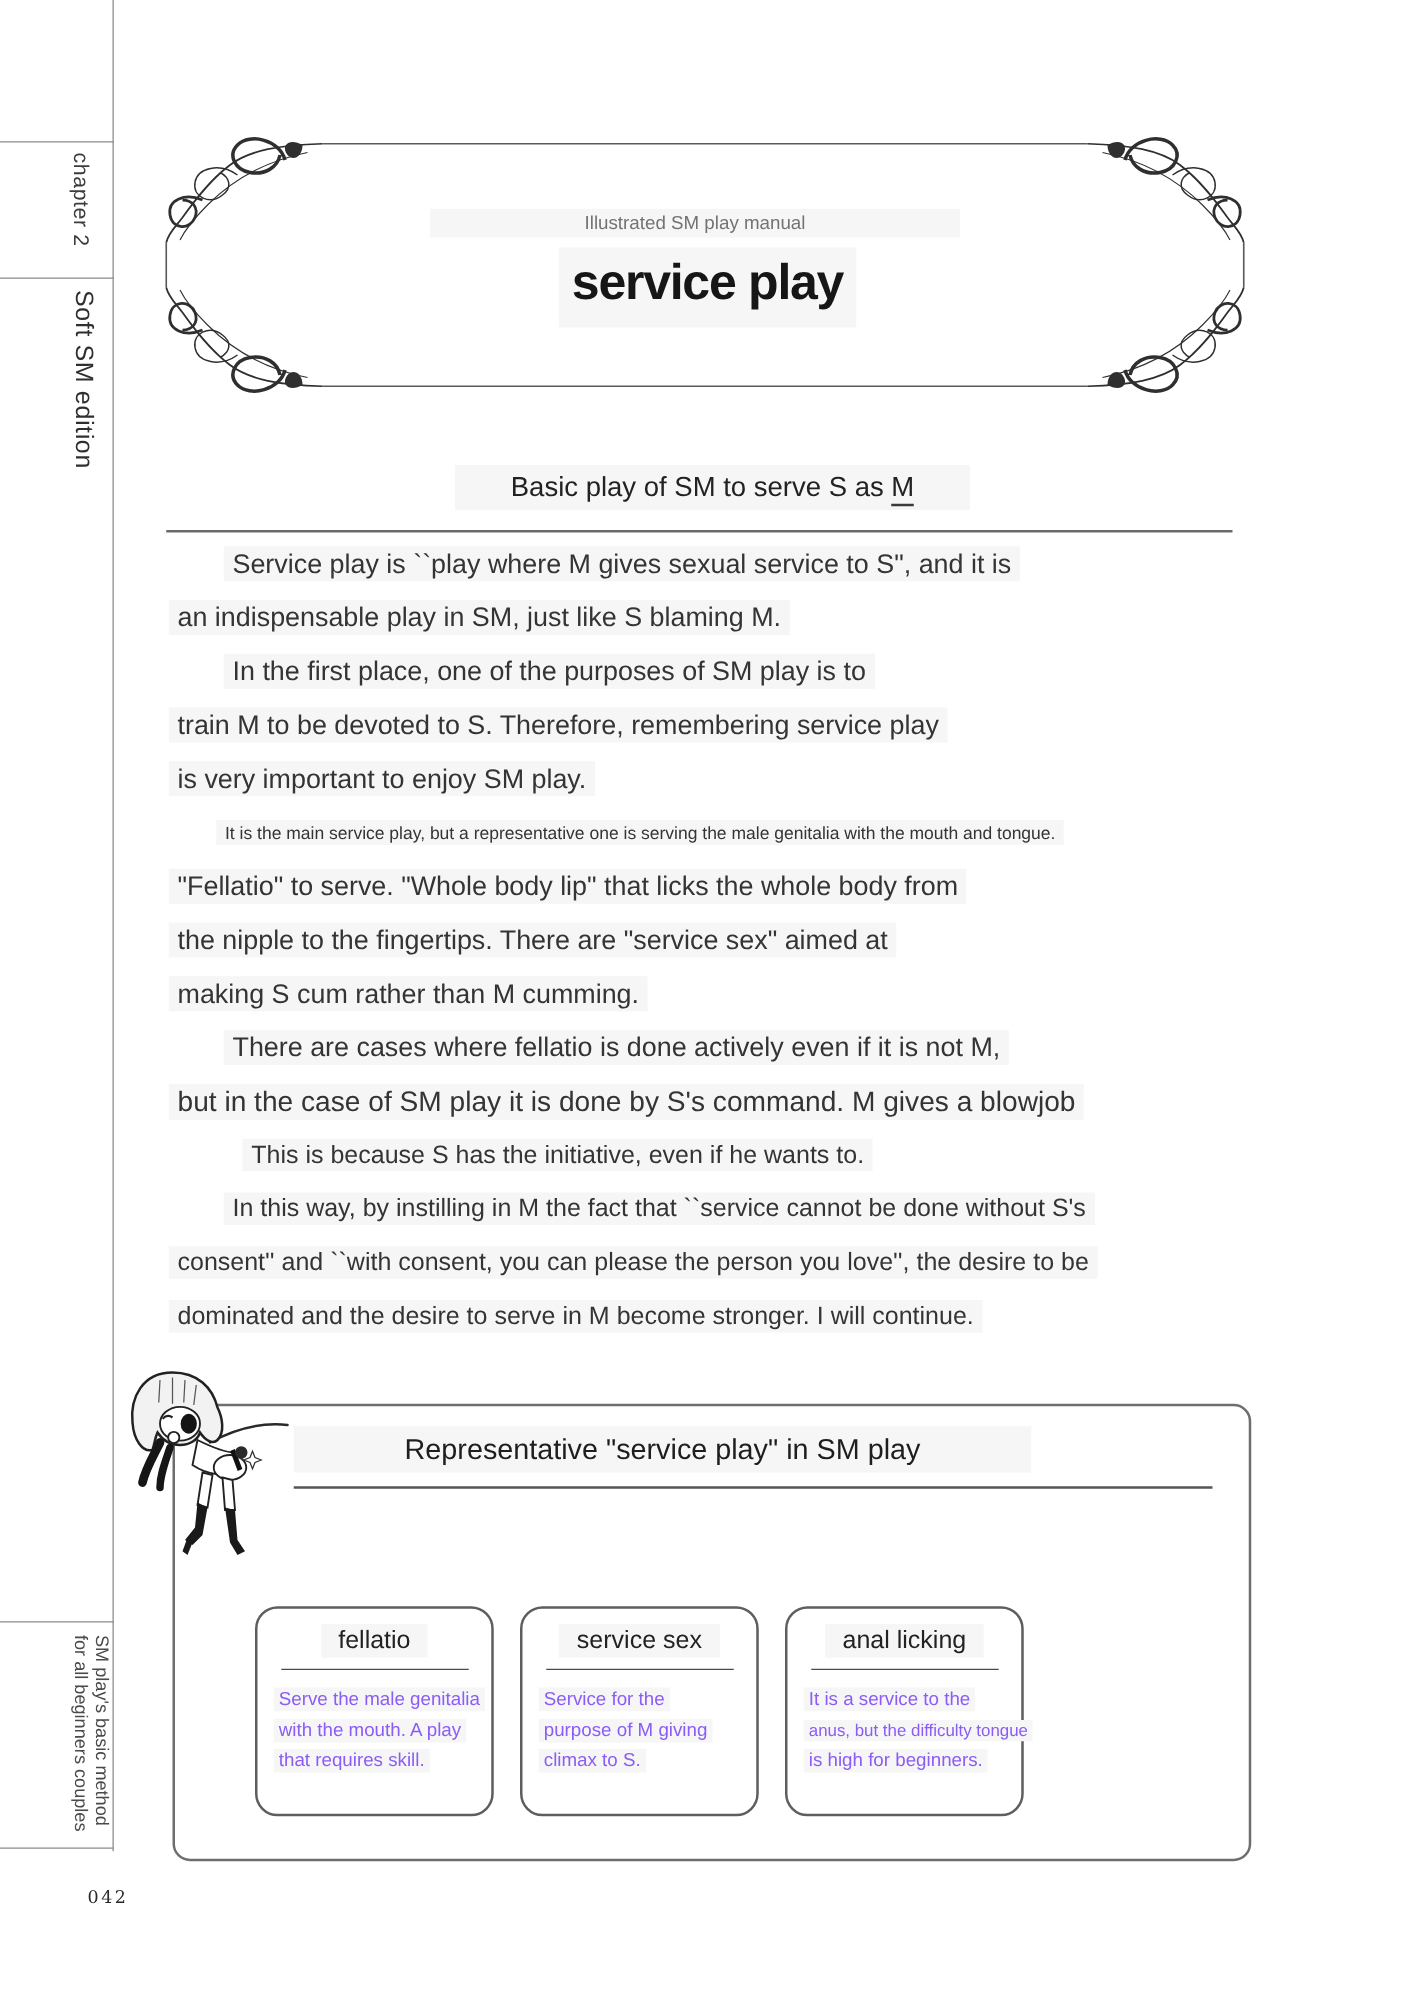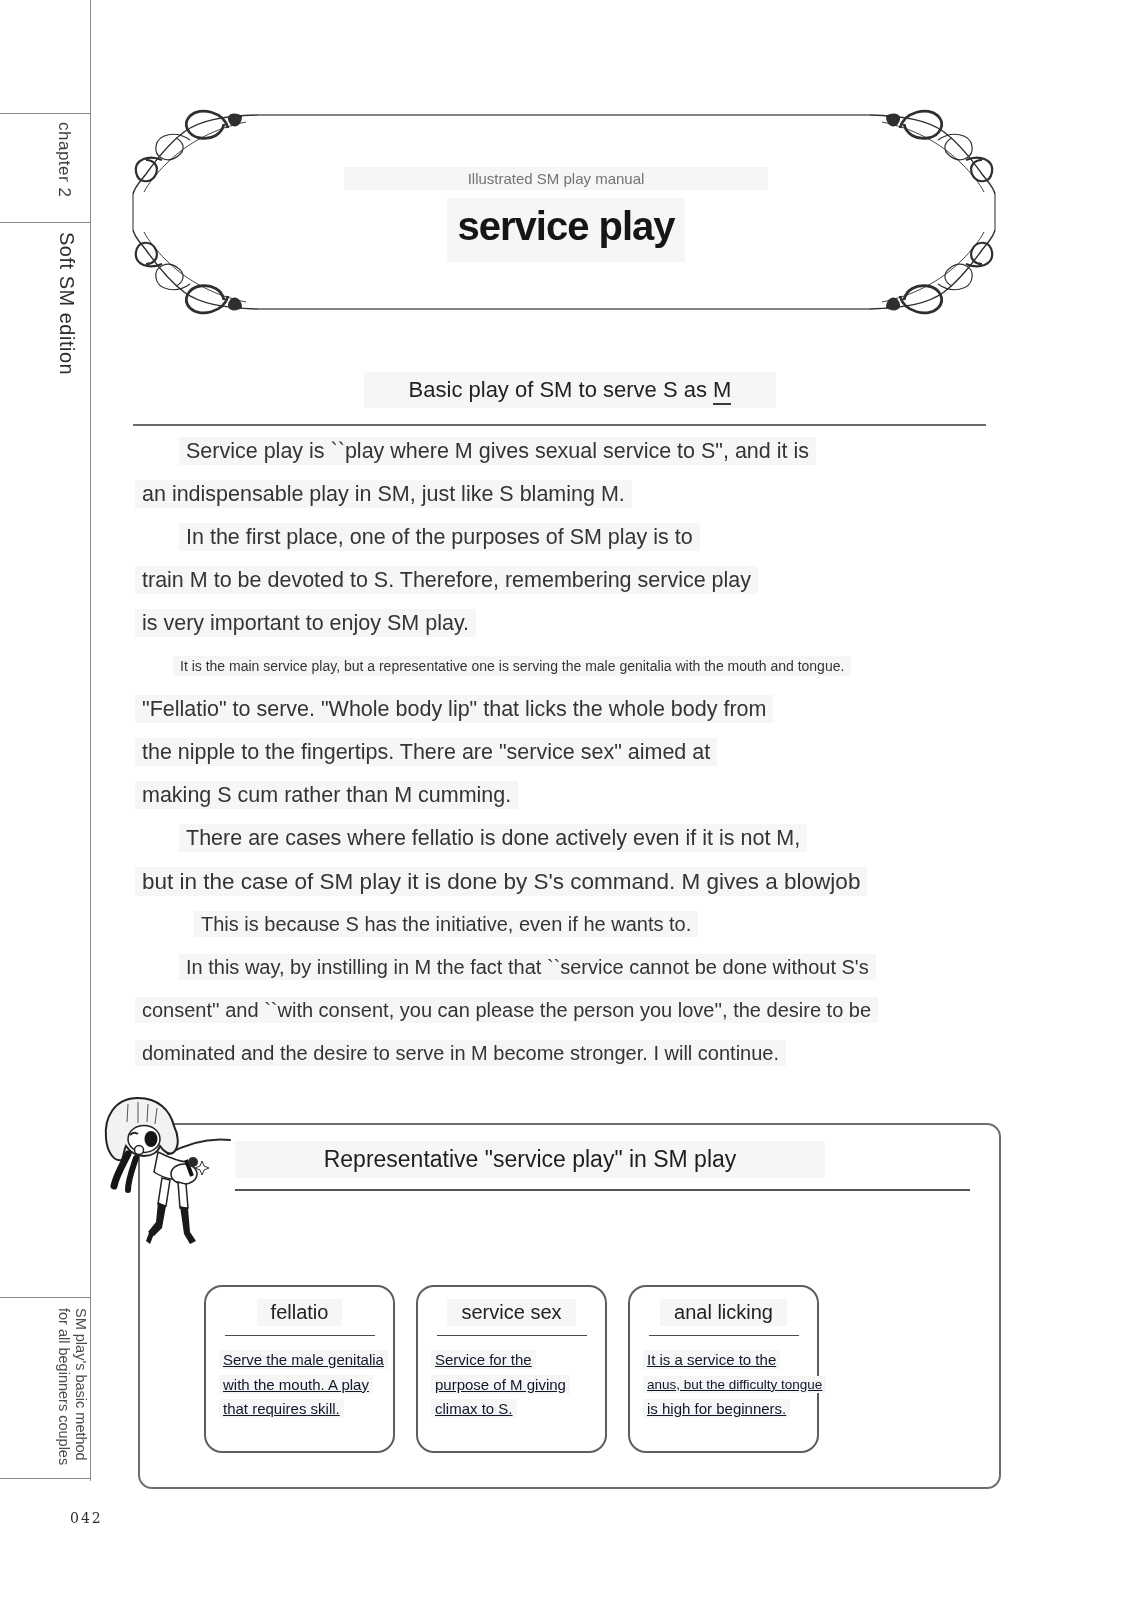--- a/index.html
+++ b/index.html
@@ -49,21 +49,21 @@
   .panel-rule{position:absolute;left:95px;top:64px;width:735px;height:1.5px;background:#555;}
   .panel-intro{position:absolute;left:37px;top:82px;width:805px;font-size:17.5px;line-height:30px;color:#3a3a3a;}
   .panel-intro .il{white-space:nowrap;}
   .panel-intro .il .hl{padding:2px 8px;}
   .panel-intro .i1{margin-left:55px;}
   .cards{position:absolute;left:37px;top:160px;display:flex;gap:21px;margin-left:27px;}
   .card{width:191px;height:168px;border:2px solid #5e5e5e;border-radius:18px;box-sizing:border-box;background:#fff;}
   .card-title{margin-top:12px;text-align:center;font-size:20px;color:#222;white-space:nowrap;}
   .card-title .hl{display:inline-block;padding:2px 14px;}
   .card-rule{width:150px;margin:9px auto 0;border-top:1.5px solid #4a4a4a;}
-  .card-body{margin:12px 6px 0 13px;font-size:15px;line-height:24.5px;color:#0f172a;text-decoration:underline;}
+  .card-body{margin:12px 6px 0 13px;font-size:15px;line-height:24.5px;color:#8b5cf6;}
   .card-body div{white-space:nowrap;}
   .card-body .hl{padding:1px 4px;}
   .xs{font-size:13.5px;}
 </style>
 </head>
 <body>
 
 <div class="page">
 
   <div class="v-rule"></div>

